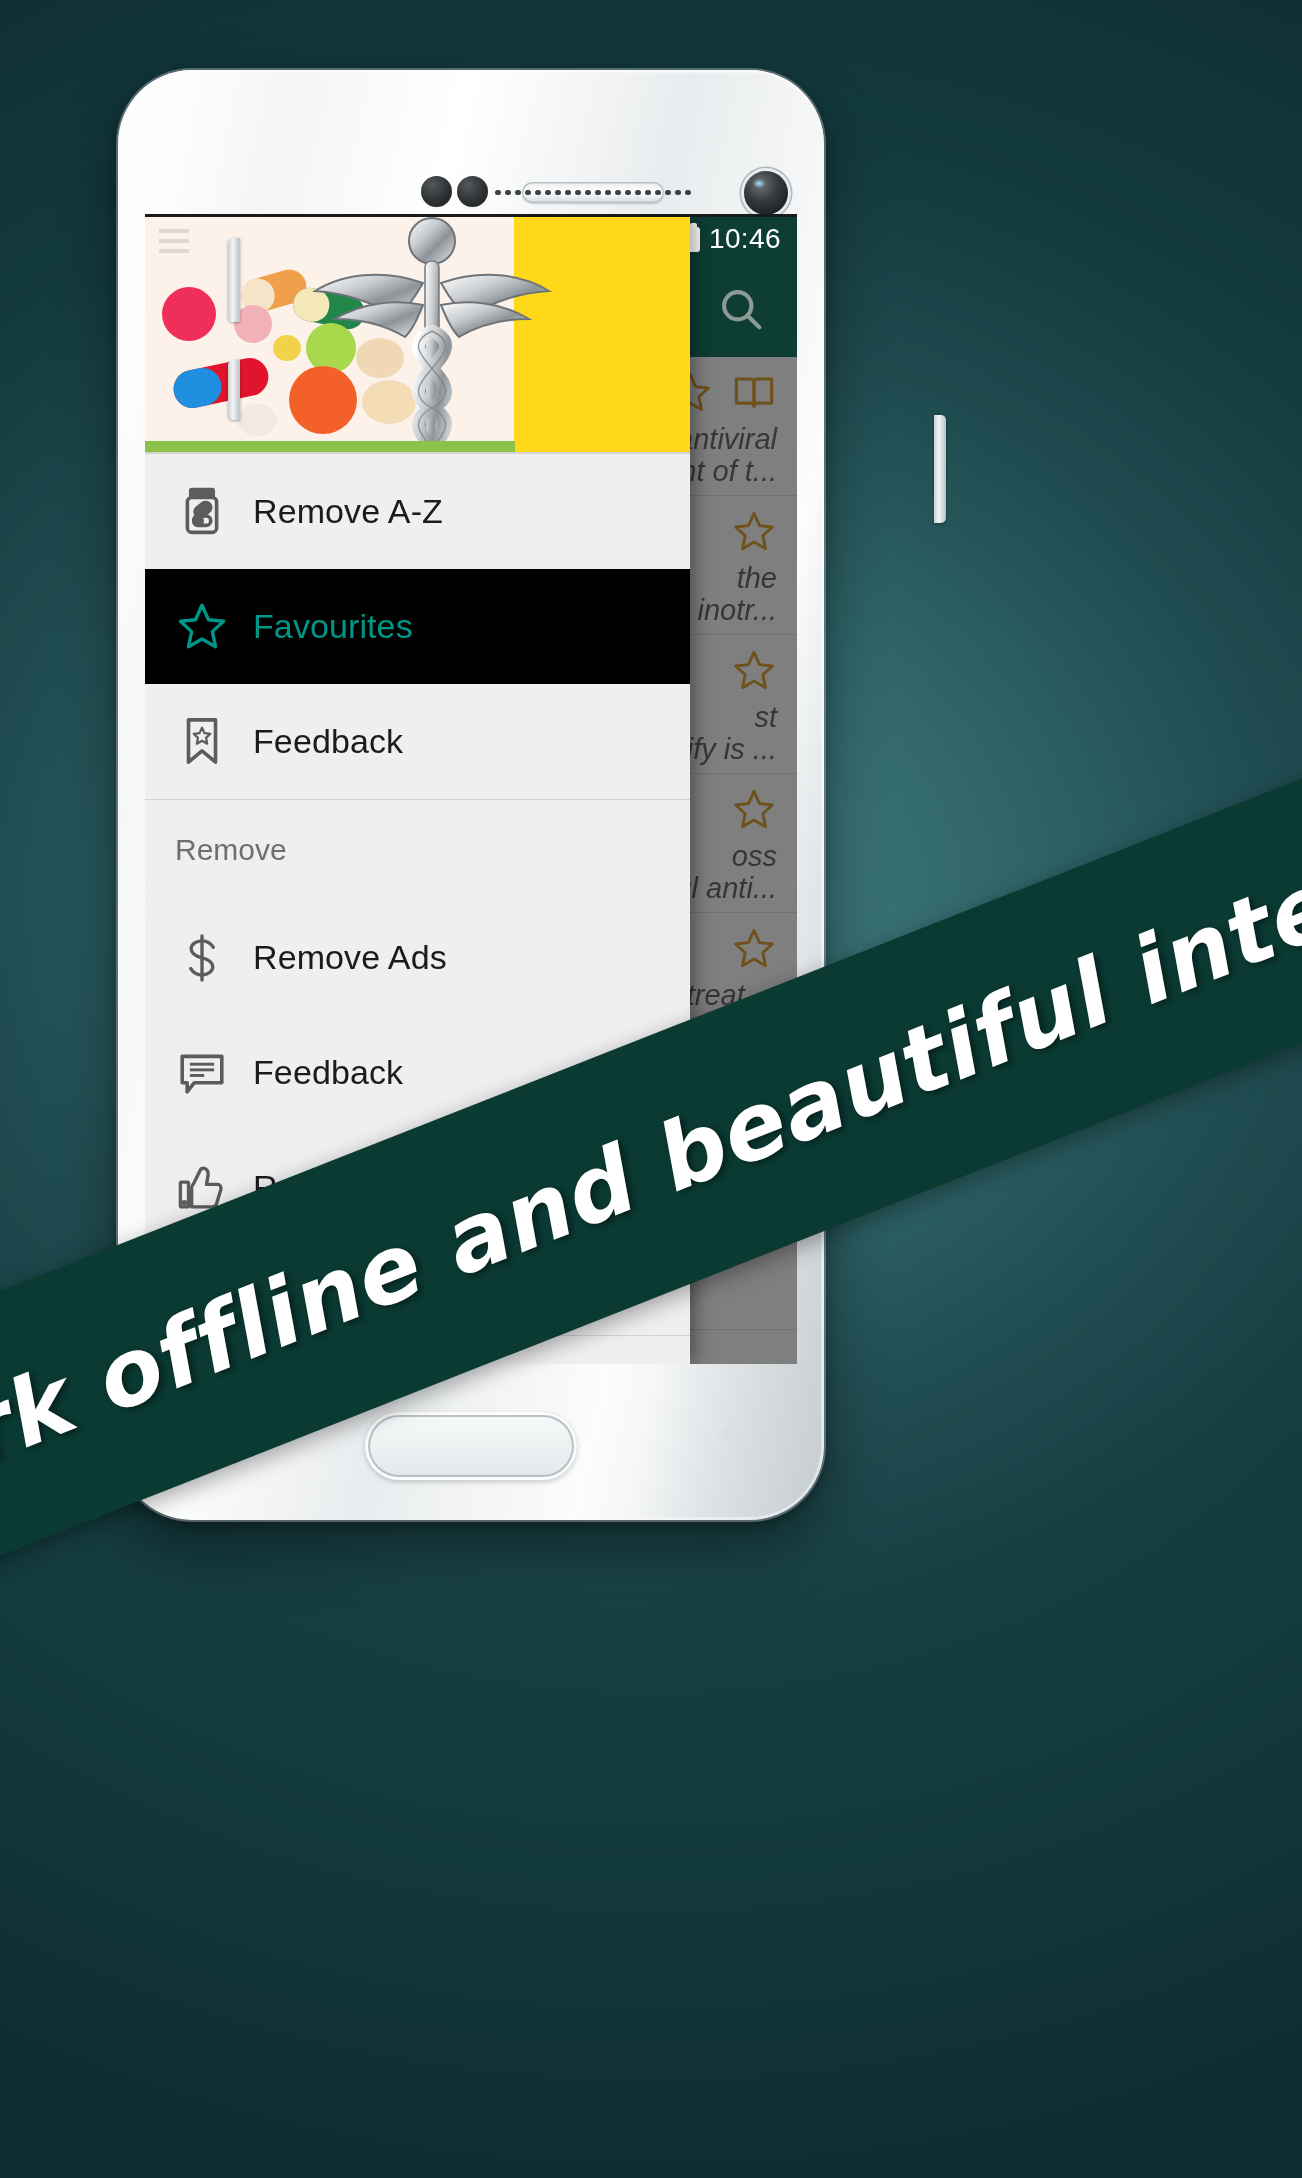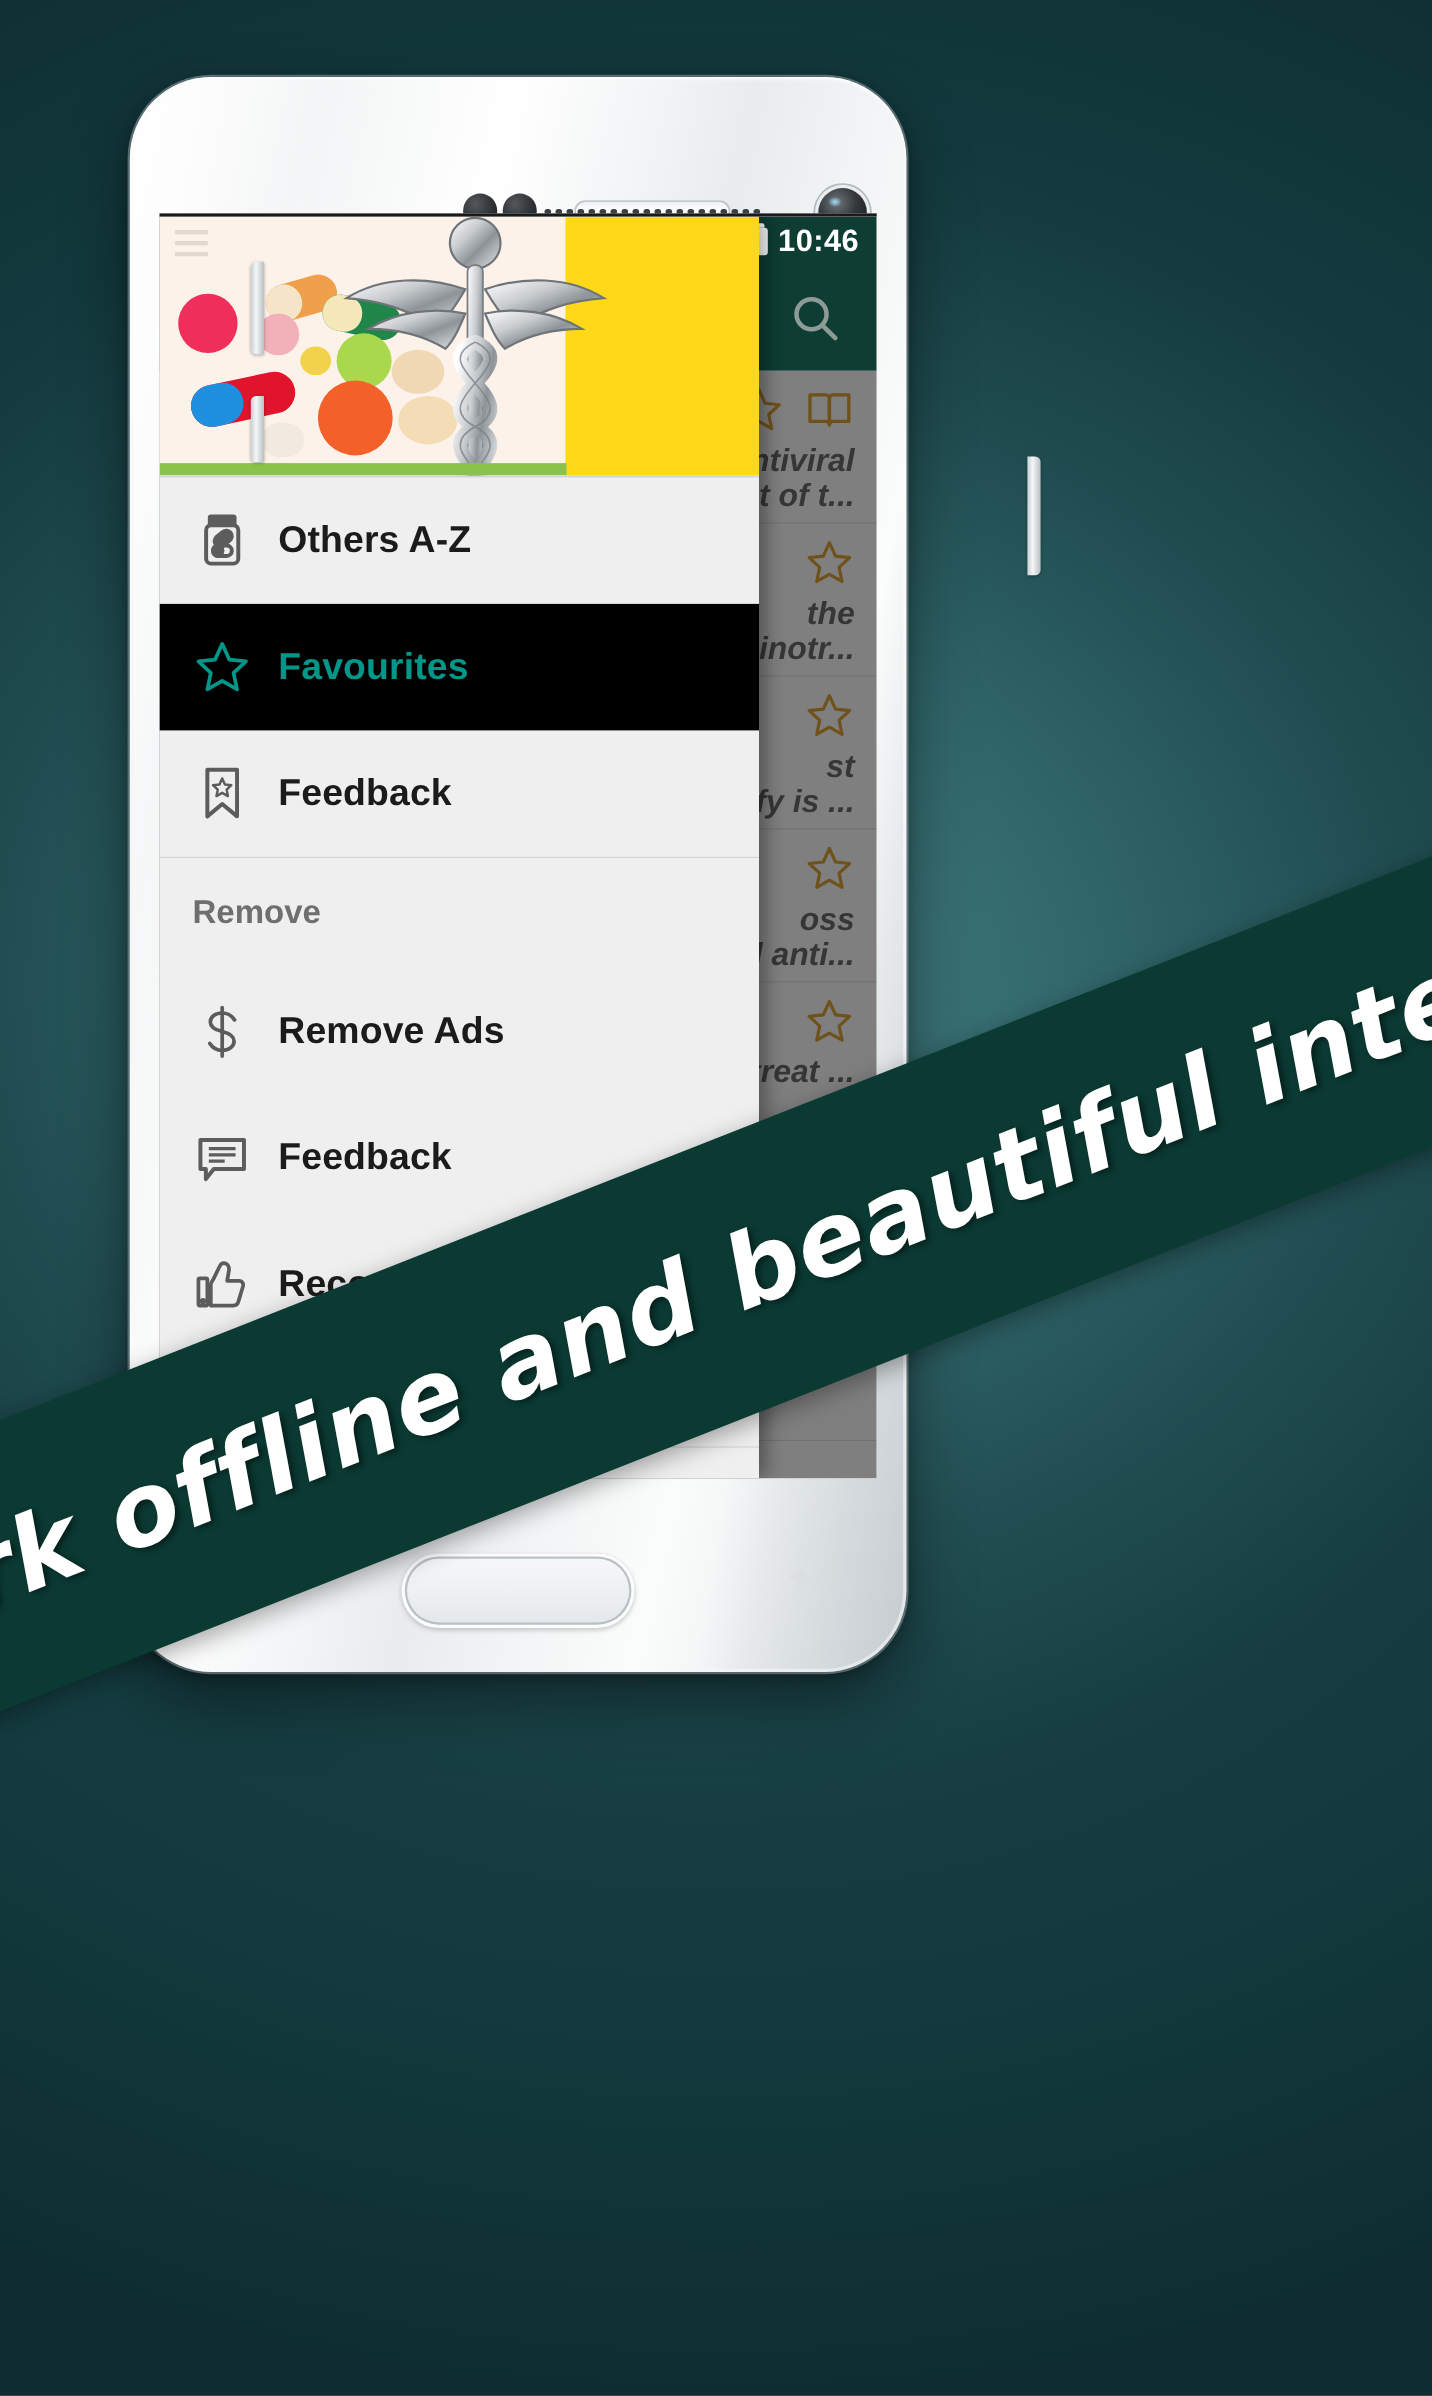--- a/index.html
+++ b/index.html
@@ -107,27 +107,26 @@
   }
   
   #nav-back{
     position:absolute; right:62px; bottom:56px; width:54px; height:40px; z-index:3;
     opacity:.62;
   }
 
   
   #screen{
     position:absolute;
-    left:27px; top:124px;
+    left:27px; top:144px;
     width:652px; height:1150px;
     overflow:hidden;
     background:#efefef;
     border-top:3px solid #1a1a1a;
     z-index:2;
-    font-weight:bold;
   }
 
   
   #app-behind{ position:absolute; inset:0; background:#efefef; }
 
   #appbar{
     position:absolute; left:0; top:0; right:0; height:140px;
     background:#0d3d33;
   }
   #statusbar{
@@ -483,21 +482,21 @@
             <div class="menu-item">
               <span class="mi-icon">
                 <svg width="54" height="54" viewBox="0 0 24 24" fill="none" stroke="#5c5c5c" stroke-width="1.6">
                   <rect x="7" y="2.5" width="10" height="3.4" rx="0.5" fill="#5c5c5c"></rect>
                   <rect x="5.5" y="6" width="13" height="15.5" rx="2"></rect>
                   <rect x="8.6" y="9.2" width="7.6" height="4.4" rx="2.2" transform="rotate(-38 12.4 11.4)" fill="#5c5c5c"></rect>
                   <rect x="8.3" y="14.2" width="7.6" height="4.2" rx="2.1" fill="none"></rect>
                   <rect x="8.3" y="14.2" width="3.8" height="4.2" rx="2.1" fill="#5c5c5c"></rect>
                 </svg>
               </span>
-              <span class="mi-label">Others A-Z</span>
+              <span class="mi-label">Remove A-Z</span>
             </div>
             <div class="menu-item selected">
               <span class="mi-icon">
                 <svg width="54" height="54" viewBox="0 0 24 24" fill="none" stroke="#009688" stroke-width="1.5" stroke-linejoin="round">
                   <path d="M12 2.8 L14.9 9.2 L21.6 9.9 L16.6 14.5 L18 21.2 L12 17.8 L6 21.2 L7.4 14.5 L2.4 9.9 L9.1 9.2 Z"></path>
                 </svg>
               </span>
               <span class="mi-label">Favourites</span>
             </div>
             <div class="menu-item">

